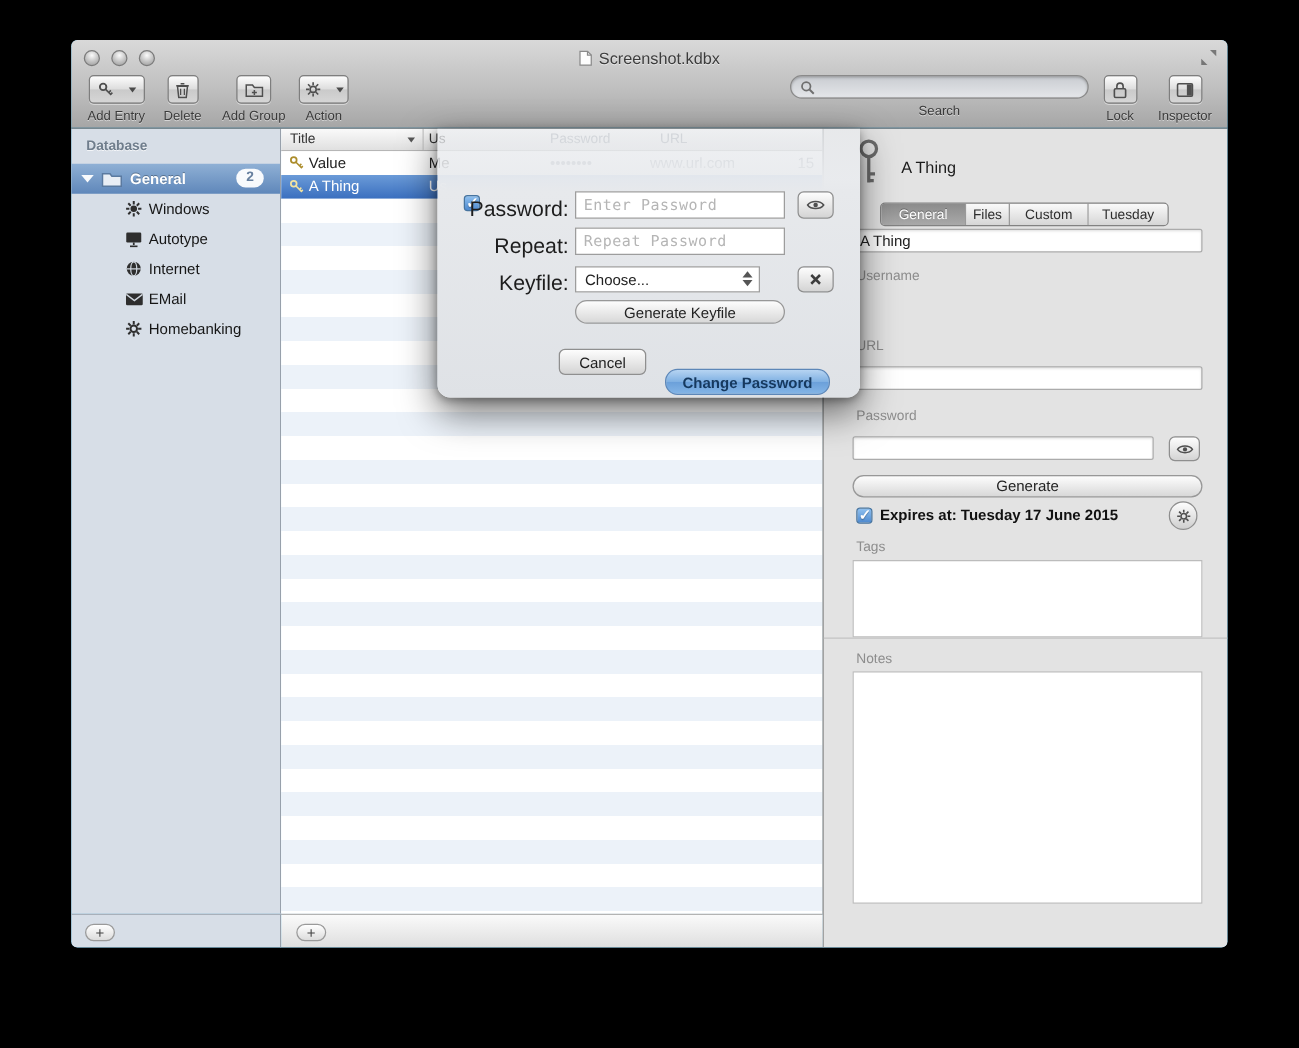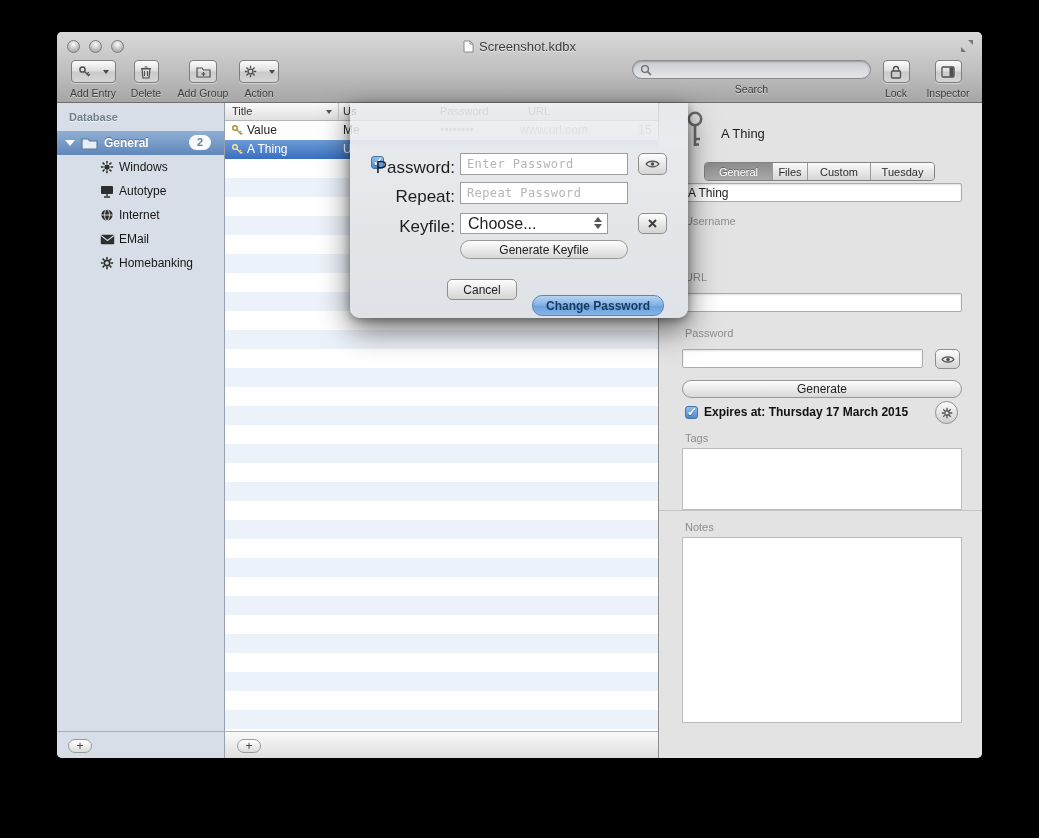--- a/index.html
+++ b/index.html
@@ -101,21 +101,21 @@
   .sheet { position:absolute; left:293px; top:71px; width:338px; height:215px; z-index:40;
            border-radius:0 0 10px 10px;
            background:linear-gradient(rgba(233,235,238,.70) 0px, rgba(233,235,238,.96) 40px, #e7e9ec 50px, #dfe2e6 100%);
            box-shadow:0 12px 30px rgba(0,0,0,.55), 0 2px 8px rgba(0,0,0,.35); }
   .sh-label { position:absolute; left:0; width:105px; text-align:right; font-size:17px; color:#1d1d1d; }
   .sh-input { position:absolute; left:110px; width:168px; height:22px; border:1px solid #9d9d9d;
               background:#fff; font:12px "DejaVu Sans Mono", monospace; padding:0 6px; color:#222; }
   .sh-input::placeholder { color:#b5b5b5; letter-spacing:.4px; }
   .sh-eye { position:absolute; left:288px; width:29px; height:22px; }
   .dropdown { position:absolute; left:110px; width:148px; height:21px; border:1px solid #9d9d9d; background:#fff;
-              font-size:16px; color:#222; display:flex; align-items:center; padding-left:7px; }
+              font-size:12px; color:#222; display:flex; align-items:center; padding-left:7px; }
   .stepper { position:absolute; right:5px; top:3px; display:flex; flex-direction:column; gap:2px; }
   .stepper i { display:block; width:0; height:0; border-left:4px solid transparent; border-right:4px solid transparent; }
   .stepper .up { border-bottom:5px solid #555; }
   .stepper .dn { border-top:5px solid #555; }
   .btn { border:1px solid #8f8f8f; border-radius:5px; background:linear-gradient(#fdfdfd,#d4d4d4);
          font-size:12px; color:#1c1c1c; display:flex; align-items:center; justify-content:center; }
   .btn.default { background:linear-gradient(#b6d4f2,#7fb0e2 50%,#6ba0da 51%,#84b5e6);
                  border-color:#5d87b8; color:#16395f; font-weight:bold; }
 
   
@@ -352,21 +352,21 @@
     <div class="eye-btn" style="position:absolute; left:276px; top:246px; width:25px; height:20px;">
       <svg width="14" height="9" viewBox="0 0 14 9">
           <path d="M1 4.5 C3.5 1 10.5 1 13 4.5 C10.5 8 3.5 8 1 4.5 z" fill="none" stroke="#4f4f4f" stroke-width="1.2"></path>
           <circle cx="7" cy="4.5" r="1.7" fill="#4f4f4f"></circle>
         </svg>
     </div>
 
     <div class="capsule" style="position:absolute; left:23px; top:277px; width:280px; height:18px;">Generate</div>
 
     <span class="cb" style="position:absolute; left:26px; top:303px;"></span>
-    <span style="position:absolute; left:45px; top:302px; font-size:12px; font-weight:bold; color:#111;">Expires at: Thursday 17 March 2015</span>
+    <span style="position:absolute; left:45px; top:302px; font-size:12px; font-weight:bold; color:#111;">Expires at: Tuesday 17 June 2015</span>
     <div class="circle-btn" style="left:276px; top:298px;">
       <svg width="12" height="12" viewBox="0 0 16 16">
           <path d="M8 1v3M8 12v3M1 8h3M12 8h3M3 3l2.2 2.2M10.8 10.8L13 13M13 3l-2.2 2.2M5.2 10.8L3 13" stroke="#4f4f4f" stroke-width="1.7"></path>
           <circle cx="8" cy="8" r="3" fill="none" stroke="#4f4f4f" stroke-width="1.7"></circle>
         </svg>
     </div>
 
     <span class="insp-label" style="left:26px; top:329px;">Tags</span>
     <div class="bigbox" style="top:345px; height:62px;"></div>
 

